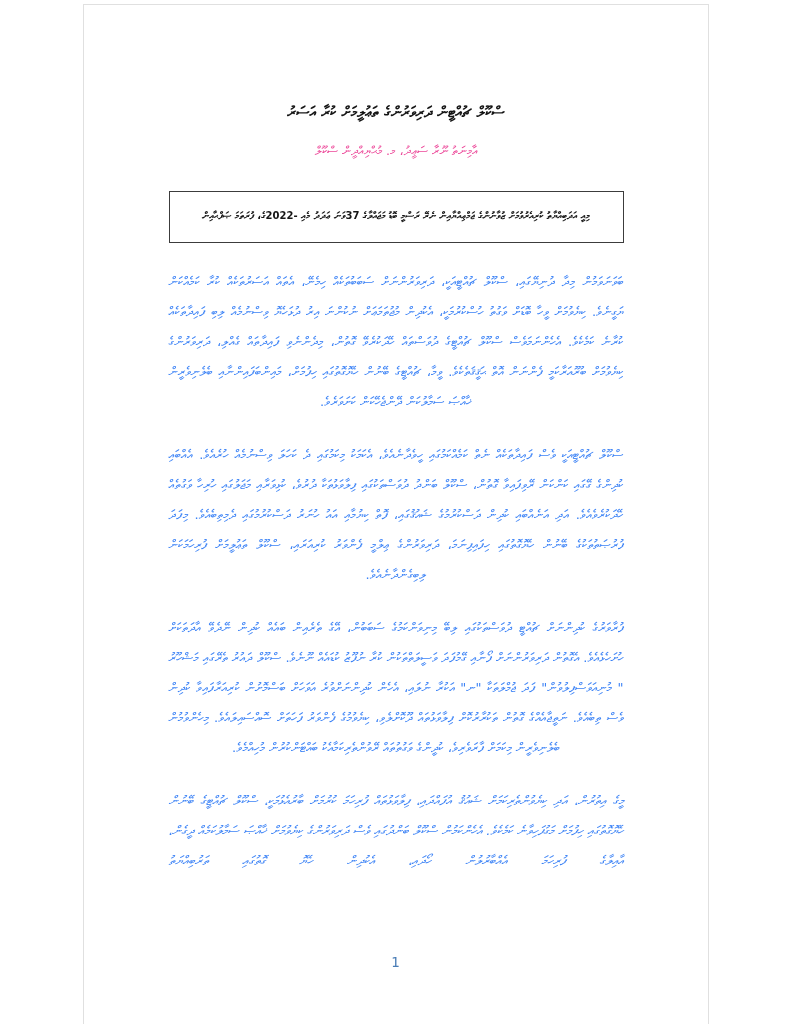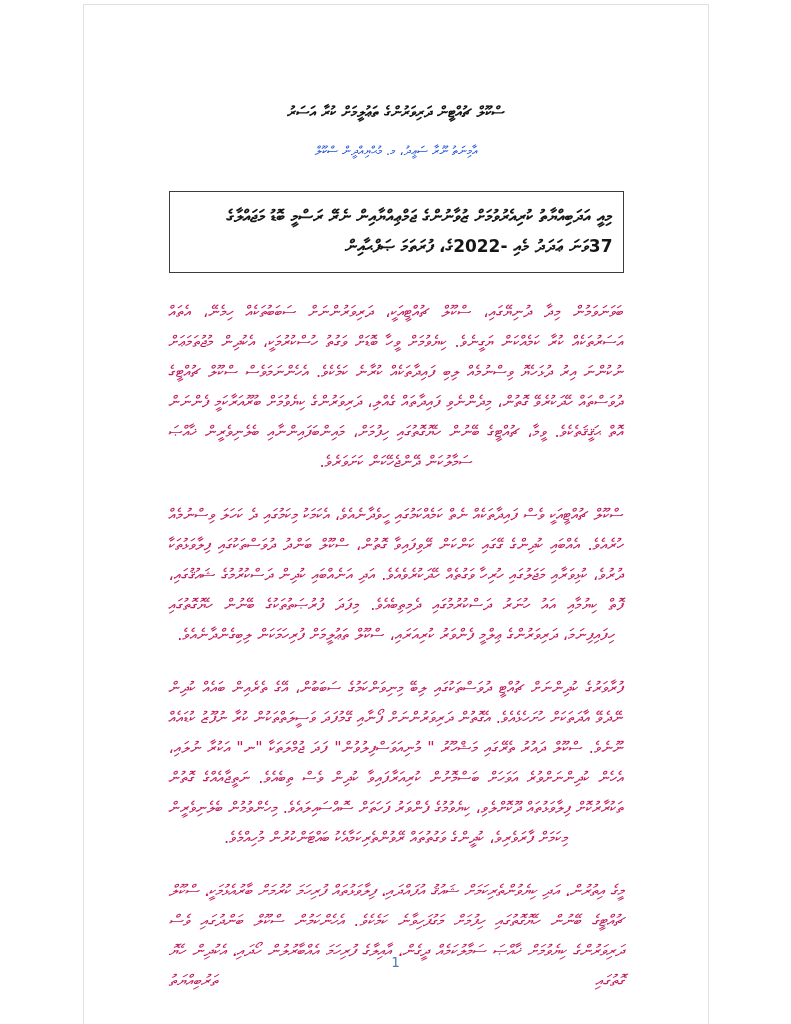--- a/index.html
+++ b/index.html
@@ -24,42 +24,42 @@
     font-size:15px;
     font-weight:700;
     line-height:22px;
     color:#141414;
   }
   .doc-byline{
     margin-top:20px;
     text-align:center;
     font-size:12.5px;
     font-weight:400;
-    color:#1d4ed8;
+    color:#ec4899;
   }
   .notice-box{
     margin-top:32px;
     border:1px solid #3c3c3c;
     padding:9px 10px 11px;
-    text-align:right;
-    font-size:17px;
+    text-align:center;
+    font-size:10px;
     font-weight:700;
     line-height:30px;
     color:#161616;
   }
   .body-text{
     margin-top:24px;
   }
   .body-text p{
     margin:0 0 23px 0;
-    font-size:16px;
+    font-size:13px;
     line-height:30px;
     text-align:justify;
     text-align-last:center;
-    color:#be185d;
+    color:#3b82f6;
   }
   .body-text p.continues{
     text-align-last:justify;
     margin-bottom:0;
     font-style:italic;
   }
   .page-number{
     position:absolute;
     bottom:58px;left:0;right:0;
     text-align:center;

